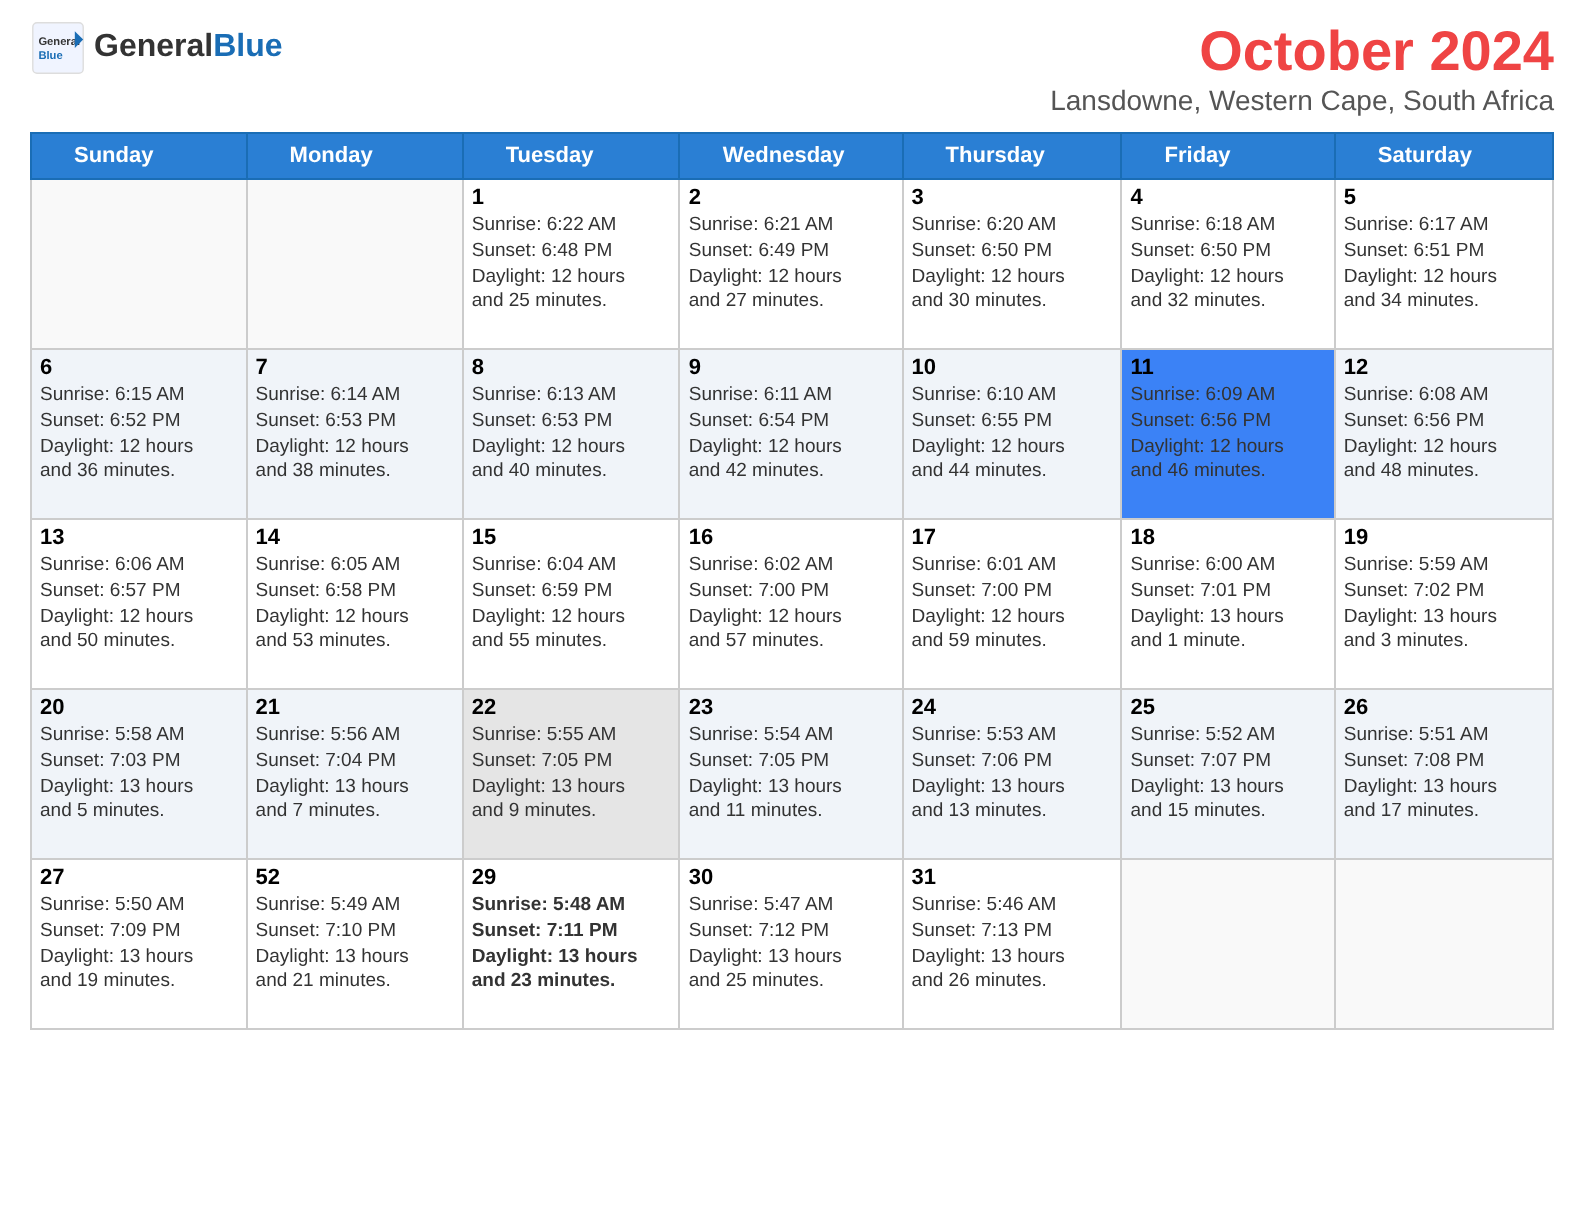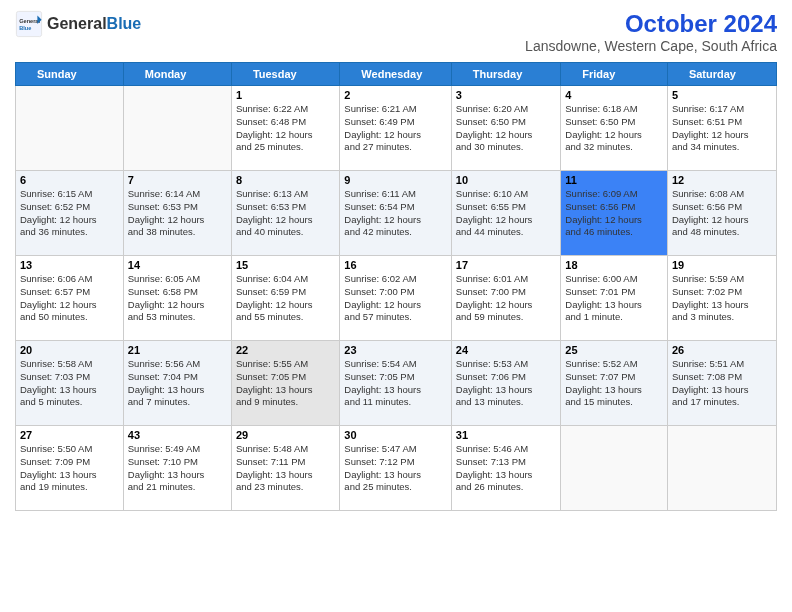--- a/index.html
+++ b/index.html
@@ -37,23 +37,23 @@
       color: #1a6db5;
     }
     .logo-icon {
       width: 28px;
       height: 28px;
     }
     .title-area {
       text-align: right;
     }
     .month-title {
-      font-size: 24px;
+      font-size: 28px;
       font-weight: bold;
-      color: #1d4ed8;
+      color: #ef4444;
     }
     .location {
       font-size: 14px;
       color: #555;
     }
     .calendar {
       width: 100%;
       border-collapse: collapse;
       font-size: 9.5px;
     }
@@ -322,29 +322,29 @@
         </tr>
         <tr>
           <td>
             <span class="day-num">27</span>
             <div class="day-info" style="white-space: pre-line;">Sunrise: 5:50 AM
 Sunset: 7:09 PM
 Daylight: 13 hours
 and 19 minutes.</div>
           </td>
           <td>
-            <span class="day-num">43</span>
+            <span class="day-num">52</span>
             <div class="day-info" style="white-space: pre-line;">Sunrise: 5:49 AM
 Sunset: 7:10 PM
 Daylight: 13 hours
 and 21 minutes.</div>
           </td>
           <td>
             <span class="day-num">29</span>
-            <div class="day-info" style="white-space: pre-line;">Sunrise: 5:48 AM
+            <div class="day-info" style="white-space: pre-line; font-weight: bold;">Sunrise: 5:48 AM
 Sunset: 7:11 PM
 Daylight: 13 hours
 and 23 minutes.</div>
           </td>
           <td>
             <span class="day-num">30</span>
             <div class="day-info" style="white-space: pre-line;">Sunrise: 5:47 AM
 Sunset: 7:12 PM
 Daylight: 13 hours
 and 25 minutes.</div>

